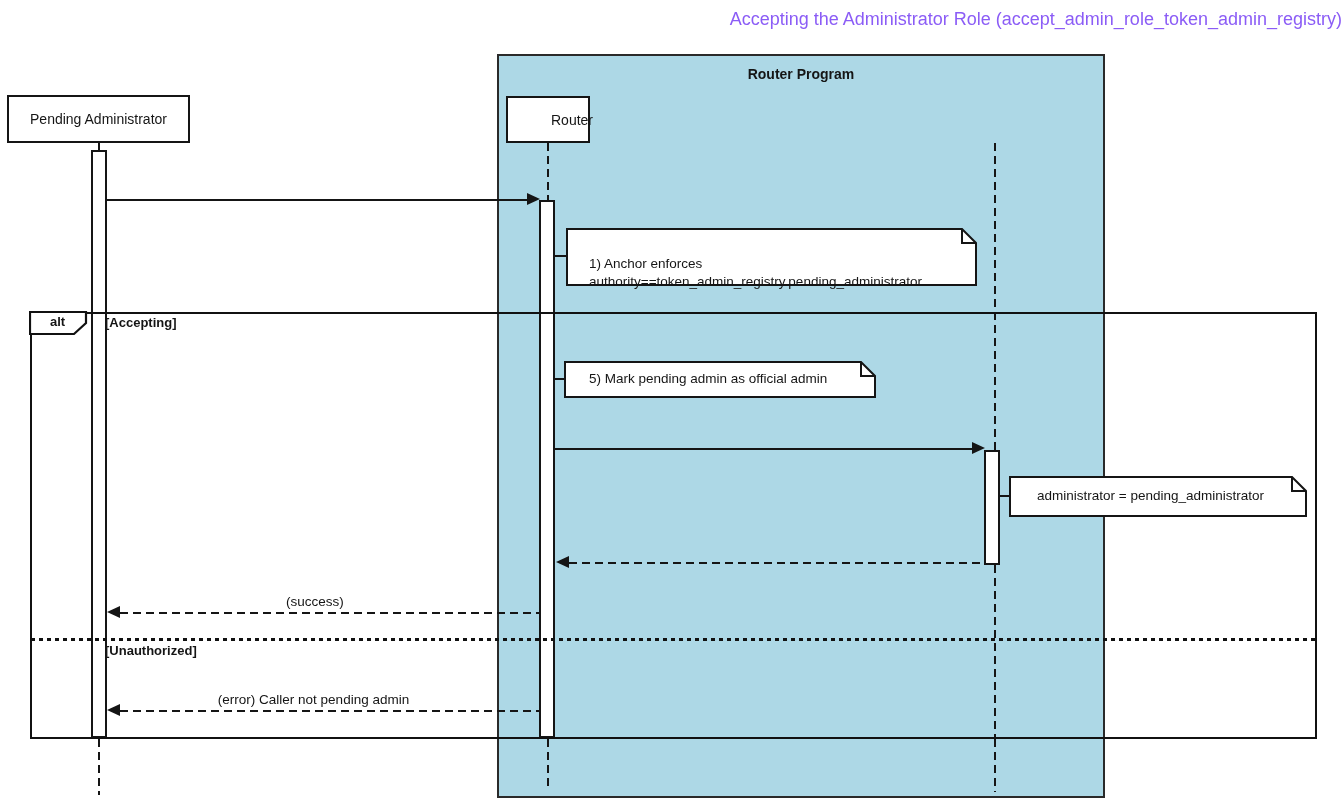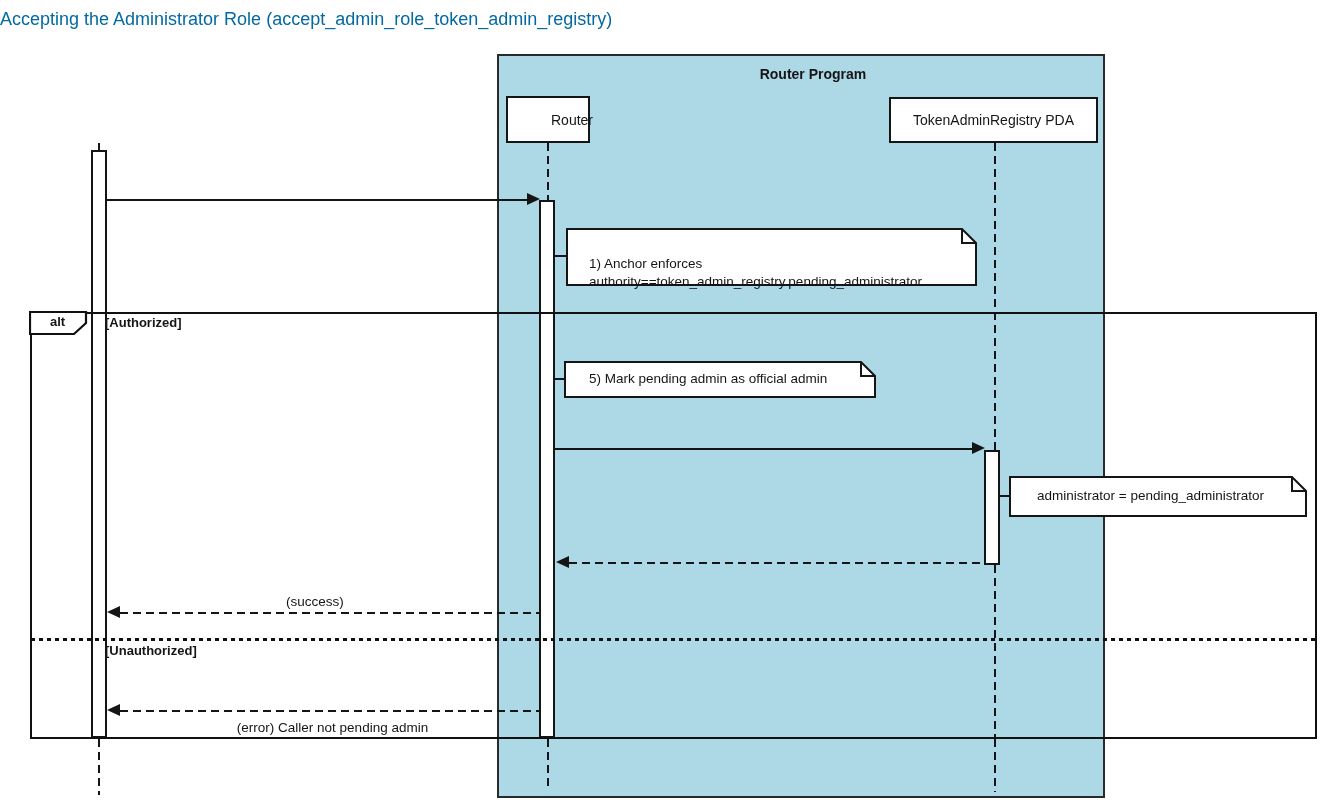--- a/index.html
+++ b/index.html
@@ -1,24 +1,24 @@
 <!DOCTYPE html>
 <html><head>
 <meta charset="utf-8">
 <style>
   * { margin:0; padding:0; box-sizing:border-box; }
   body { background:#ffffff; font-family:"Liberation Sans", sans-serif; color:#151515; }
   .canvas { position:relative; width:1342px; height:808px; background:#fff; overflow:hidden; }
 
-  .title { position:absolute; top:9px; left:0; width:100%; text-align:left;
-           font-size:18px; color:#0369a1; }
+  .title { position:absolute; top:9px; left:0; width:100%; text-align:right;
+           font-size:18px; color:#8b5cf6; }
 
   .program-frame { position:absolute; left:497px; top:54px; width:608px; height:744px;
                    background:#ADD8E6; border:2px solid #2a2a2a; z-index:0; }
-  .program-label { position:absolute; top:10px; left:12px; width:100%; text-align:center;
+  .program-label { position:absolute; top:10px; left:0; width:100%; text-align:center;
                    font-weight:bold; font-size:14px; }
 
   .pbox { position:absolute; background:#fff; border:2px solid #151515; z-index:2;
           display:flex; align-items:center; justify-content:center; font-size:14px; }
   .pbox.pending { left:7px;  top:95px; width:183px; height:48px; }
   .pbox.router  { left:506px; top:96px; width:84px;  height:47px;padding-left:48px; }
   .pbox.pda     { left:889px; top:97px; width:209px; height:46px; }
 
   .life { position:absolute; width:2px; z-index:1;
           background:repeating-linear-gradient(180deg,#151515 0 8px,transparent 8px 13px); }
@@ -61,37 +61,37 @@
   </div>
 
   <div class="life solid" style="left:98px; top:143px; height:8px;"></div>
   <div class="life" style="left:547px; top:143px; height:57px;"></div>
   <div class="life" style="left:994px; top:143px; height:307px;"></div>
   <div class="life" style="left:994px; top:565px; height:173px;"></div>
   <div class="life" style="left:98px; top:739px; height:56px;"></div>
   <div class="life" style="left:547px; top:739px; height:52px;"></div>
   <div class="life" style="left:994px; top:739px; height:53px;"></div>
 
+  <div class="pbox pending">
+    <span>Pending Administrator</span>
+  </div>
   <div class="pbox router">
     <span>Router</span>
-  </div>
-  <div class="pbox pda">
-    <span>TokenAdminRegistry PDA</span>
   </div>
 
   <div class="act" style="left:91px; top:150px; width:16px; height:588px;"></div>
   <div class="act" style="left:539px; top:200px; width:16px; height:538px;"></div>
   <div class="act" style="left:984px; top:450px; width:16px; height:115px;"></div>
 
   <div class="alt-frame"></div>
   <svg class="pentagon" width="59" height="25">
     <path d="M1,1 H57 V12 L45,23 H1 Z" fill="#ffffff" stroke="#111111" stroke-width="2.2"></path>
   </svg>
   <div class="pentagon-label">alt</div>
-  <div class="guard auth">[Authorized]</div>
+  <div class="guard auth">[Accepting]</div>
   <div class="divider"></div>
   <div class="guard unauth">[Unauthorized]</div>
 
   <div class="mline" style="left:106px; top:199px; width:423px;"></div>
   <div class="head r" style="left:527px; top:193px;"></div>
 
   <div class="conn" style="left:555px; top:255px; width:11px;"></div>
   <svg class="note" style="left:566px; top:228px;" width="411" height="58">
     <path d="M1,1 H396 L410,15 V57 H1 Z" fill="#ffffff" stroke="#151515" stroke-width="2"></path>
     <path d="M396,1 V15 H410" fill="none" stroke="#151515" stroke-width="2"></path>
@@ -122,17 +122,17 @@
     <div>administrator = pending_administrator</div>
   </div>
 
   <div class="mline dash" style="left:569px; top:562px; width:416px;"></div>
   <div class="head l" style="left:556px; top:556px;"></div>
 
   <div class="mlabel" style="left:107px; top:594px; width:416px;">(success)</div>
   <div class="mline dash" style="left:120px; top:612px; width:420px;"></div>
   <div class="head l" style="left:107px; top:606px;"></div>
 
-  <div class="mlabel" style="left:116px; top:692px; width:433px;margin-top:28px;">(error) Caller not pending admin</div>
+  <div class="mlabel" style="left:97px; top:692px; width:433px;">(error) Caller not pending admin</div>
   <div class="mline dash" style="left:120px; top:710px; width:420px;"></div>
   <div class="head l" style="left:107px; top:704px;"></div>
 
 </div>
 
 </body></html>

